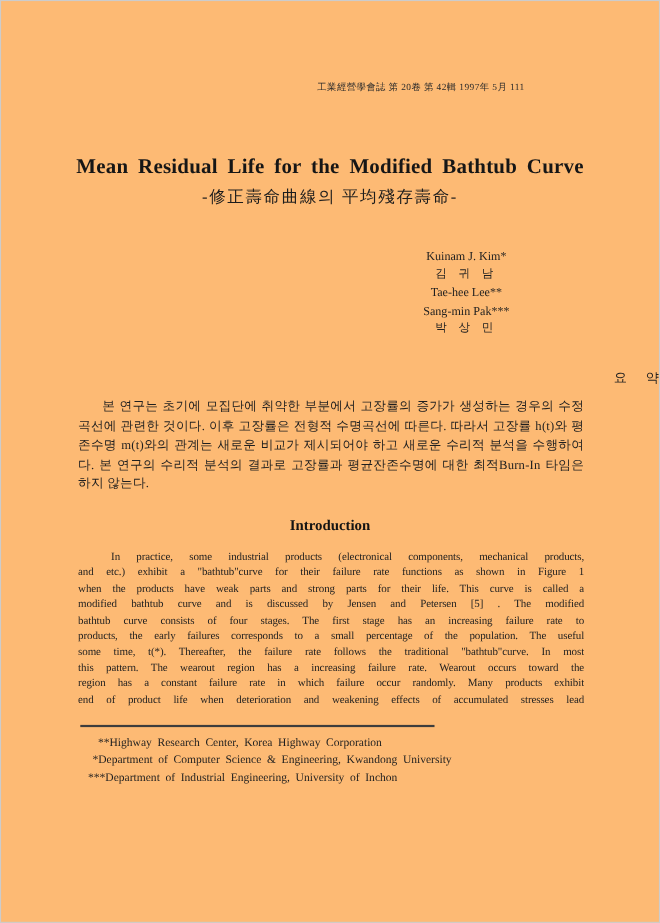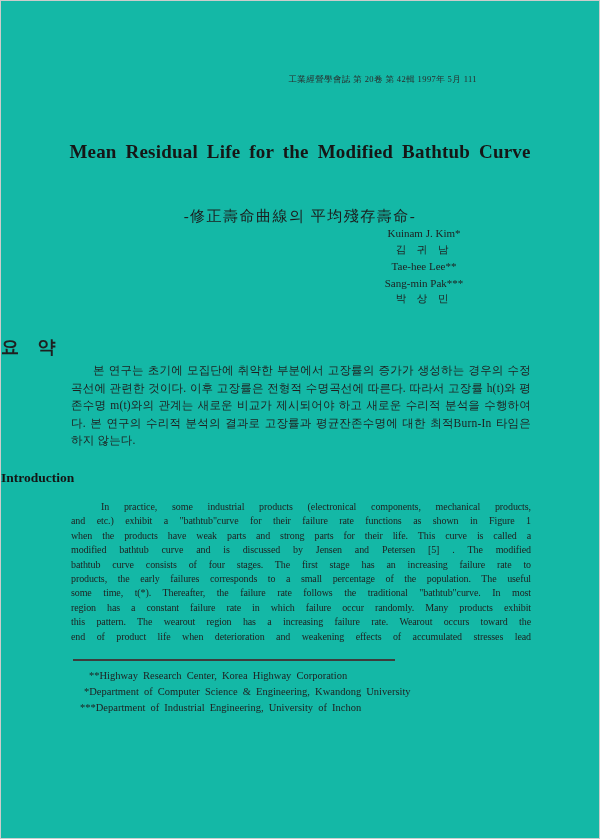--- a/index.html
+++ b/index.html
@@ -1,53 +1,53 @@
 <!DOCTYPE html>
 <html><head>
 <meta charset="utf-8">
 <style>
   html,body { margin:0; padding:0; background:#ffffff; }
   .page {
     position:relative; width:598px; height:837px;
-    border:1px solid #cccccc; background:#14b8a6;
+    border:1px solid #cccccc; background:#fdba74;
     font-family:"Liberation Serif", serif; color:#1f1f1f;
     overflow:hidden;
   }
   .journal-header {
     position:absolute; top:73px; right:122px;
     font-size:8.5px; letter-spacing:0.4px; color:#2a2a2a; white-space:nowrap;
   }
   .title-en {
     position:absolute; top:140px; left:0; width:100%;
     text-align:center; font-size:19px; font-weight:bold;
     word-spacing:4px; letter-spacing:0.2px; color:#161616;
   }
   .title-ko {
     position:absolute; top:169px; left:0; width:100%;
-    text-align:center; font-size:15px; letter-spacing:1.5px; color:#1c1c1c;margin-top:37px;
+    text-align:center; font-size:15px; letter-spacing:1.5px; color:#1c1c1c;
   }
   .authors {
     position:absolute; top:224px; left:348px; width:150px;
     text-align:center; font-size:11px; line-height:16.6px;
   }
   .authors .kname { letter-spacing:4px; font-size:10.5px; }
   .abstract-heading {
     position:absolute; top:334px; left:0; width:100%;
-    text-align:left; font-size:18px; font-weight:bold; word-spacing:14px;
+    text-align:right; font-size:12px; font-weight:normal; word-spacing:14px;
   }
   .abstract-body {
     position:absolute; top:361px; left:70px; width:460px;
     font-size:11.5px; letter-spacing:0.2px;
   }
   .abstract-body div { height:17.5px; line-height:17.5px; text-align:justify; overflow:hidden; }
   .abstract-body div.j::after { content:""; display:inline-block; width:100%; height:0; }
   .abstract-body div:first-child { text-indent:22px; }
   .intro-heading {
     position:absolute; top:469px; left:0; width:100%;
-    font-size:13.5px; font-weight:bold; color:#141414;
+    text-align:center; font-size:13.5px; font-weight:bold; color:#141414;
   }
   .intro-body {
     position:absolute; top:499px; left:70px; width:460px;
     font-size:10px; letter-spacing:-0.1px; word-spacing:1px;
   }
   .intro-body div { height:14.4px; line-height:14.4px; text-align:justify; overflow:hidden; }
   .intro-body div.j::after { content:""; display:inline-block; width:100%; height:0; }
   .intro-body div:first-child { text-indent:30px; }
   .footnote-rule {
     position:absolute; top:658px; left:72px; width:322px; height:2px;
@@ -94,22 +94,22 @@
   <div class="intro-heading">Introduction</div>
 
   <div class="intro-body">
       <div class="j">In practice, some industrial products (electronical components, mechanical products,</div>
       <div class="j">and etc.) exhibit a "bathtub"curve for their failure rate functions as shown in Figure 1</div>
       <div class="j">when the products have weak parts and strong parts for their life. This curve is called a</div>
       <div class="j">modified bathtub curve and is discussed by Jensen and Petersen [5] . The modified</div>
       <div class="j">bathtub curve consists of four stages. The first stage has an increasing failure rate to</div>
       <div class="j">products, the early failures corresponds to a small percentage of the population. The useful</div>
       <div class="j">some time, t(*). Thereafter, the failure rate follows the traditional "bathtub"curve. In most</div>
+      <div class="j">this pattern. The wearout region has a increasing failure rate. Wearout occurs toward the</div>
       <div class="j">region has a constant failure rate in which failure occur randomly. Many products exhibit</div>
-      <div class="j">this pattern. The wearout region has a increasing failure rate. Wearout occurs toward the</div>
       <div class="j">end of product life when deterioration and weakening effects of accumulated stresses lead</div>
     </div>
 
   <div class="footnote-rule"></div>
 
   <div class="footnotes">
       <div>**Highway Research Center, Korea Highway Corporation</div>
       <div>*Department of Computer Science &amp; Engineering, Kwandong University</div>
       <div>***Department of Industrial Engineering, University of Inchon</div>
     </div>

